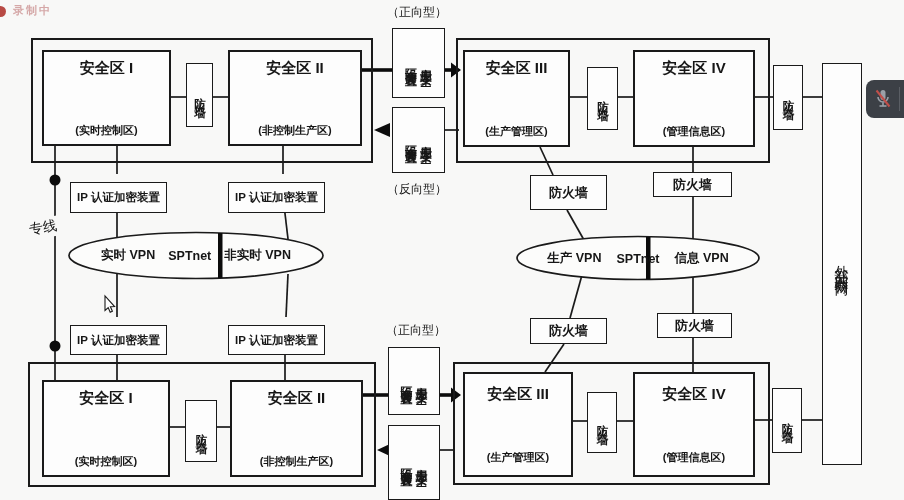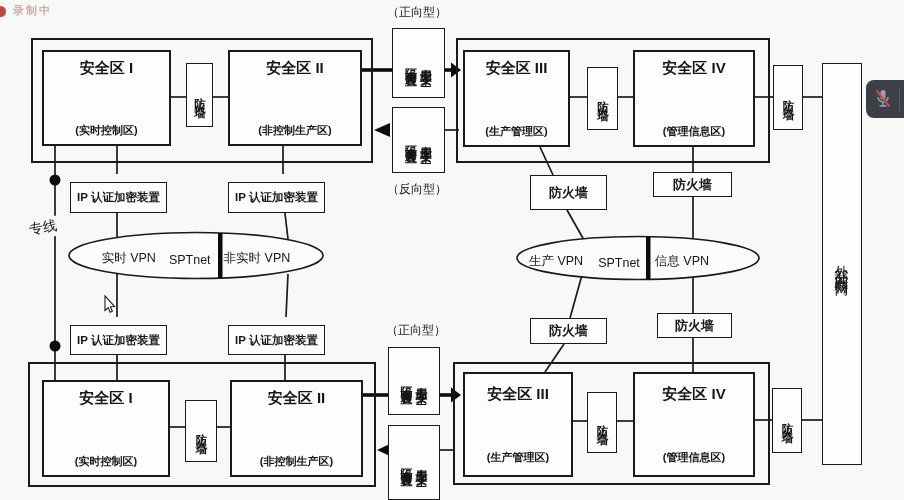--- a/index.html
+++ b/index.html
@@ -18,22 +18,22 @@
   .zone .sub{font-size:11px;}
   .vbox{display:flex;align-items:center;justify-content:center;border-width:1.6px;}
   .vtext{writing-mode:vertical-rl;text-orientation:upright;}
   .fw-v{font-weight:bold;font-size:11.5px;letter-spacing:5px;}
   .fw-h{display:flex;align-items:center;justify-content:center;font-weight:bold;font-size:13px;border-width:1.6px;}
   .ipbox{display:flex;align-items:center;justify-content:center;font-weight:bold;font-size:11.5px;
          border-width:1.5px;white-space:nowrap;margin-top:8px;}
   .devbox{display:flex;flex-direction:row;align-items:center;justify-content:center;gap:3px;border-width:1.6px;}
   .devcol{font-weight:bold;font-size:12px;letter-spacing:2px;line-height:1;}
   .typelabel{position:absolute;z-index:2;font-size:12px;text-align:center;white-space:nowrap;}
-  .vpntext{position:absolute;z-index:3;display:flex;align-items:flex-end;justify-content:center;
-           font-weight:normal;font-size:12.5px;white-space:nowrap;}
+  .vpntext{position:absolute;z-index:3;display:flex;align-items:center;justify-content:center;
+           font-weight:bold;font-size:12.5px;white-space:nowrap;}
   .inet{font-size:14px;letter-spacing:3px;border-width:1.6px;}
   .lineline{position:absolute;z-index:3;font-size:14px;background:#f8f8f7;padding:1px 3px;
             transform:rotate(-10deg);white-space:nowrap;}
   .rec-label{position:absolute;left:13px;top:3px;z-index:5;font-size:11px;font-weight:bold;
              letter-spacing:2px;color:#cf9a9a;opacity:.85;}
   .rec-dot{position:absolute;left:-5px;top:6px;width:11px;height:11px;border-radius:50%;
            background:#b84a44;z-index:5;}
   .mic-btn{position:absolute;left:866px;top:80px;width:40px;height:38px;z-index:6;
            background:#3c4046;border-radius:8px 0 0 8px;display:flex;align-items:center;}
   .mic-sep{position:absolute;left:33px;top:7px;width:1px;height:24px;background:#5a5e64;}
@@ -164,21 +164,21 @@
 <div class="box ipbox filled" style="left:228px;top:317px;width:97px;height:30px;">
   <span>IP 认证加密装置</span>
 </div>
 
 <div class="box fw-h filled" style="left:530px;top:175px;width:77px;height:35px;">
   <span>防火墙</span>
 </div>
 <div class="box fw-h filled" style="left:653px;top:172px;width:79px;height:25px;">
   <span>防火墙</span>
 </div>
-<div class="vpntext" style="left:498px;top:247px;width:242px;height:23px;gap:15px;">
+<div class="vpntext" style="left:517px;top:247px;width:242px;height:23px;gap:15px;">
   <span>生产 VPN</span>
   <span>SPTnet</span>
   <span>信息 VPN</span>
 </div>
 <div class="box fw-h filled" style="left:530px;top:318px;width:77px;height:26px;">
   <span>防火墙</span>
 </div>
 <div class="box fw-h filled" style="left:657px;top:313px;width:75px;height:25px;">
   <span>防火墙</span>
 </div>

